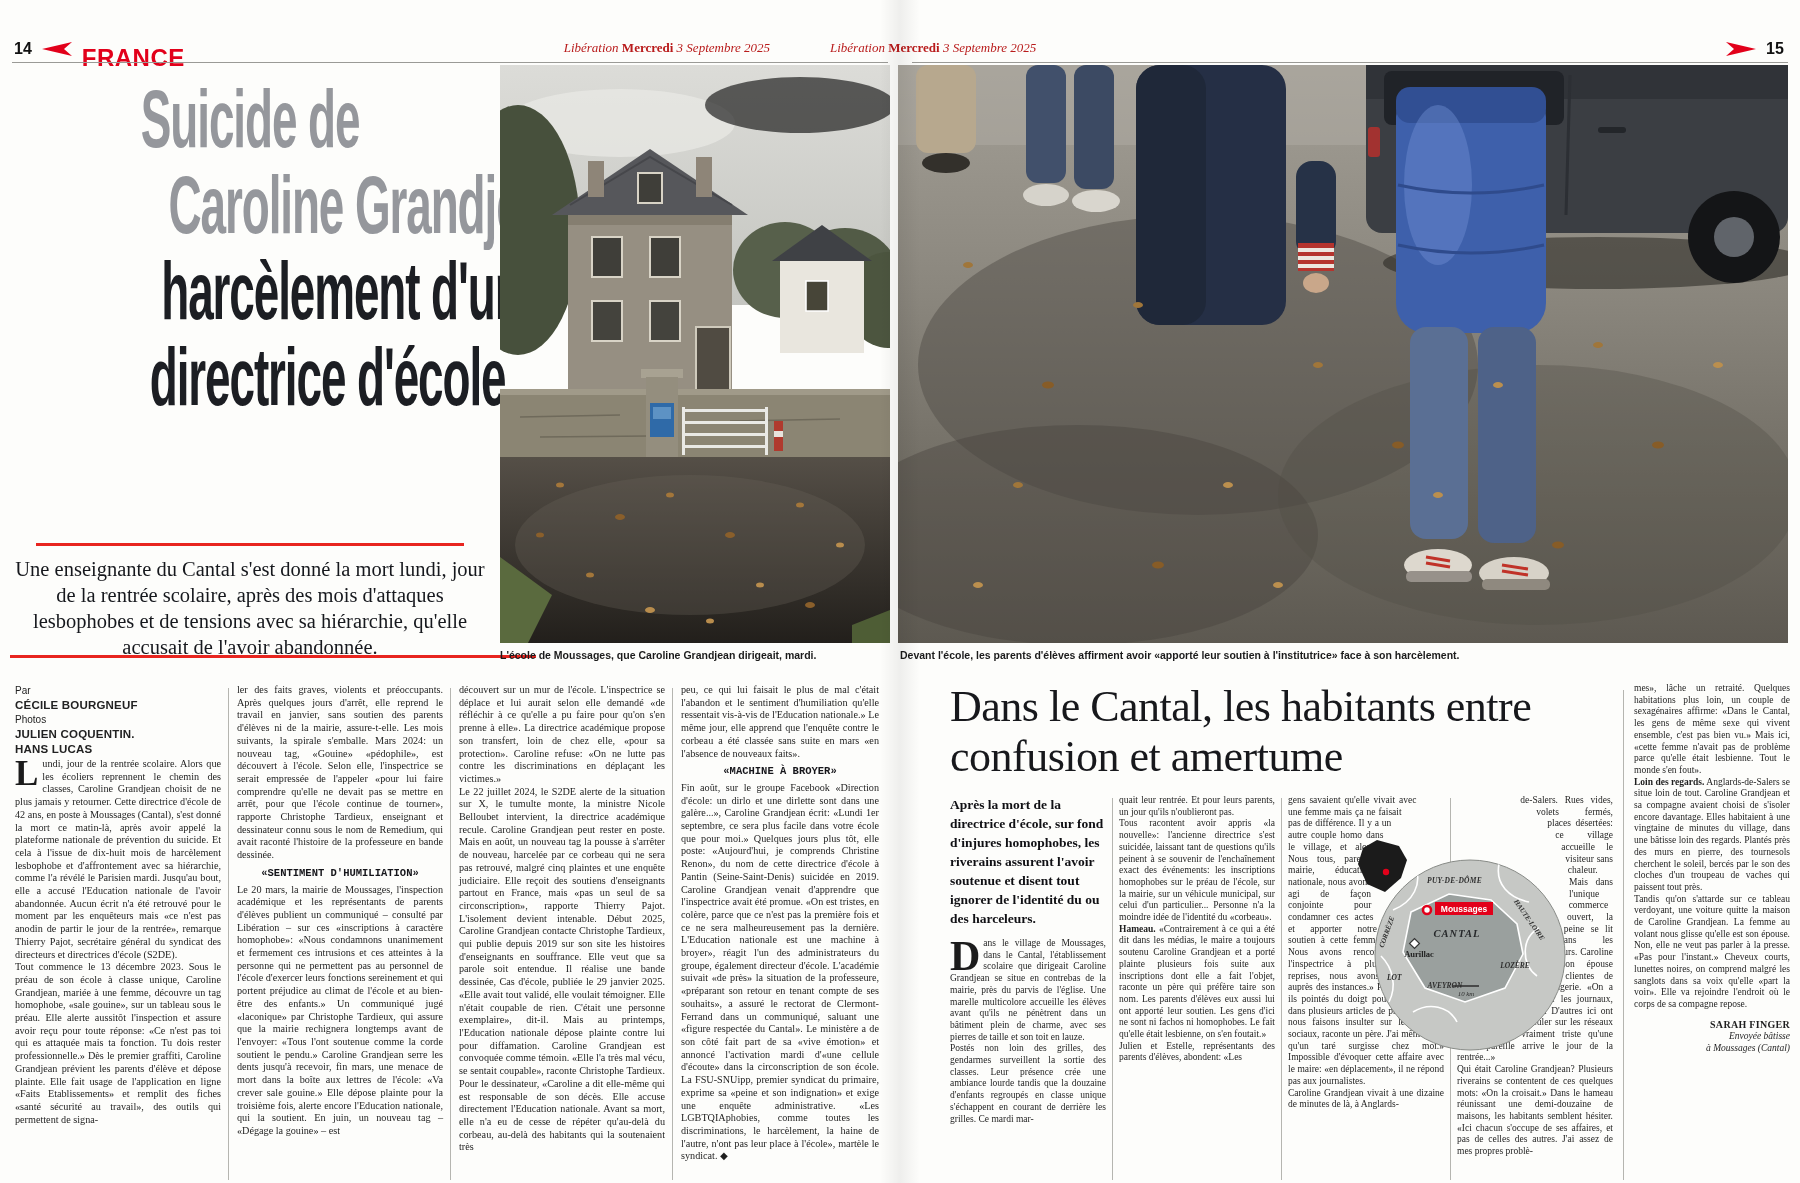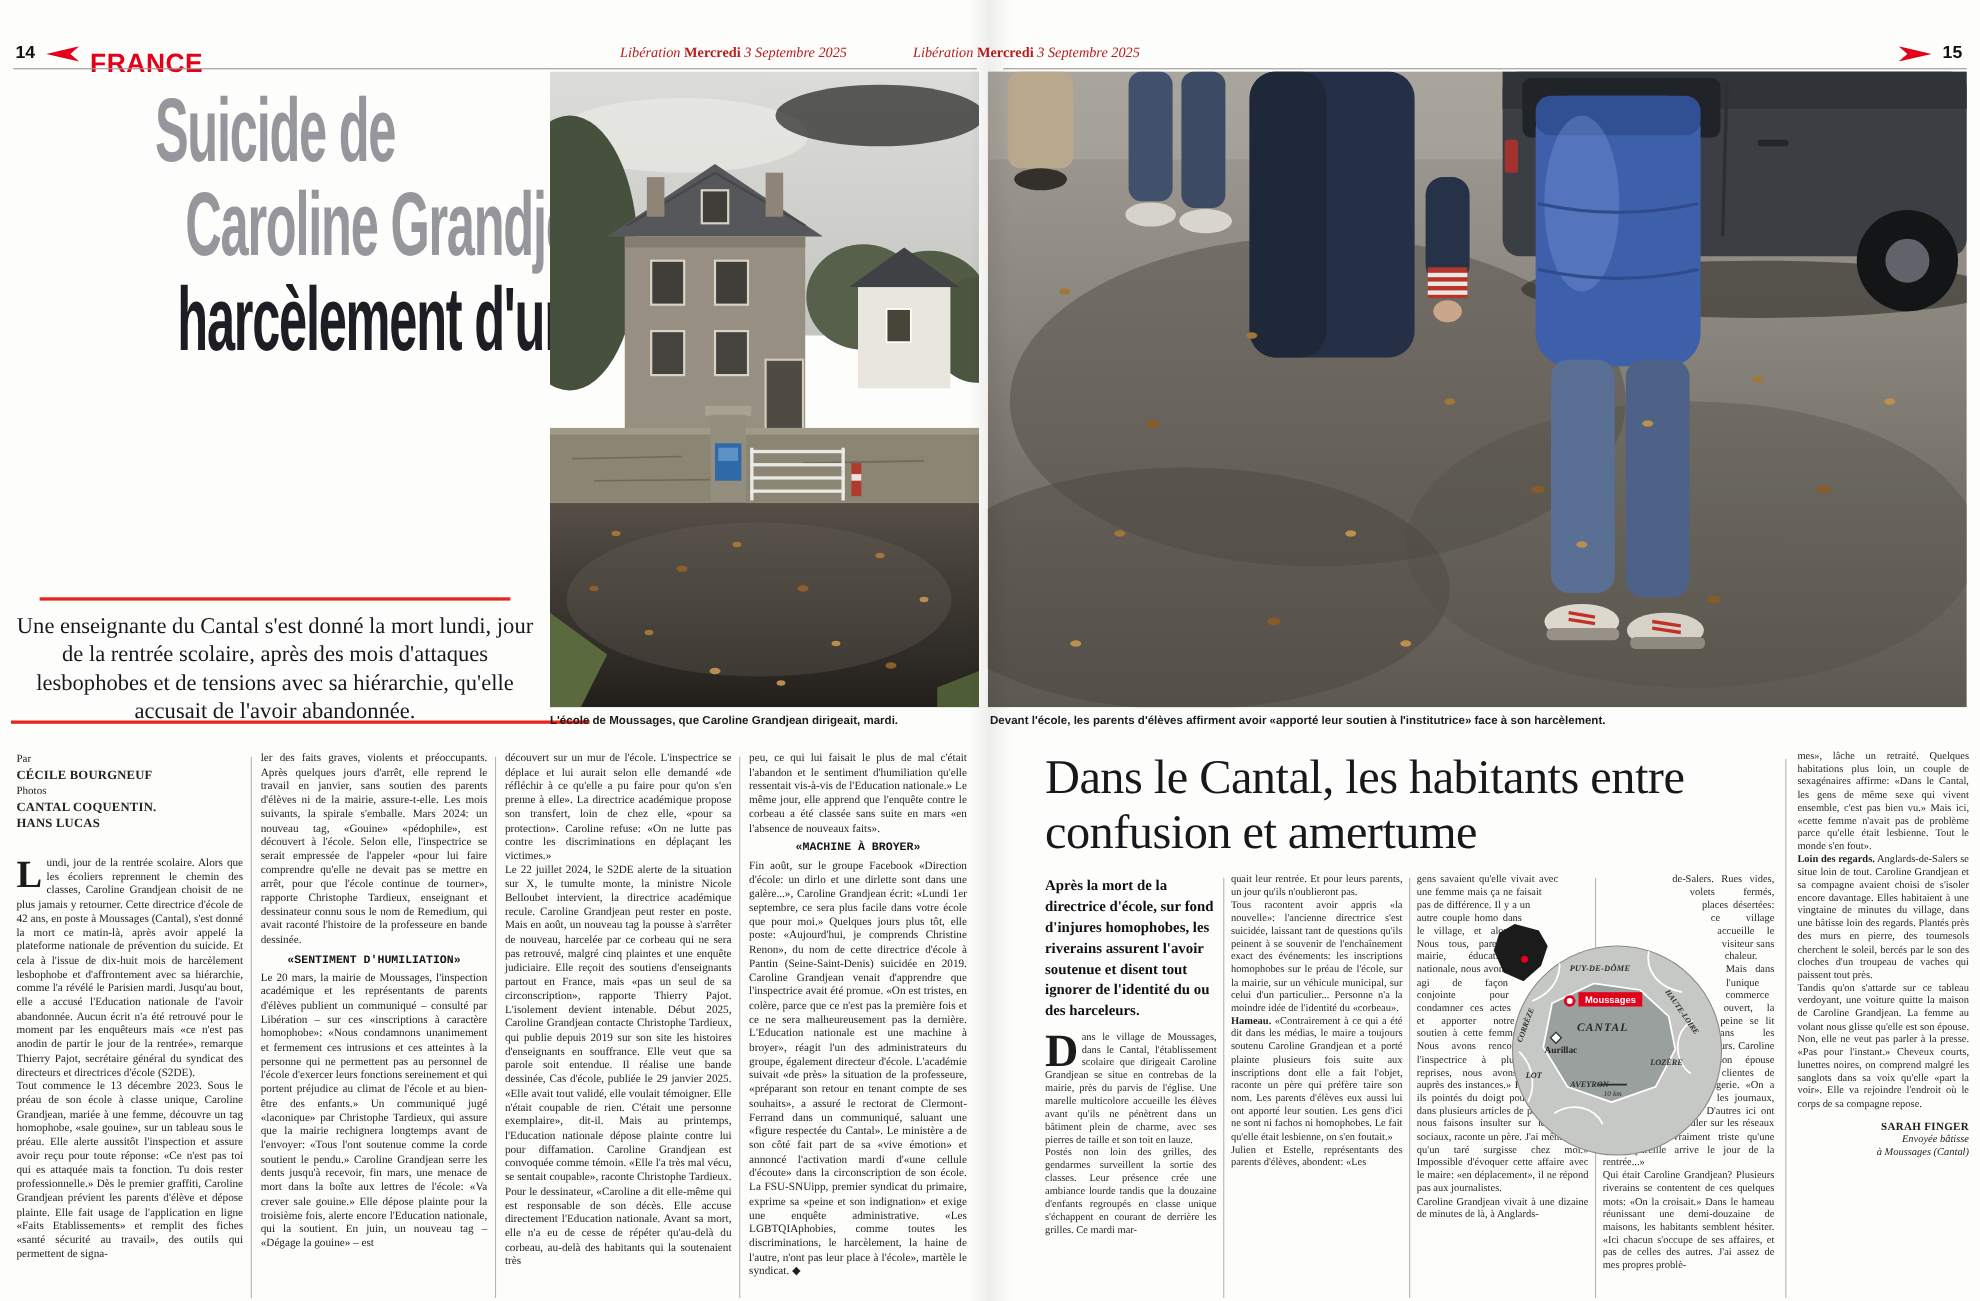--- a/index.html
+++ b/index.html
@@ -30,21 +30,21 @@
   .lp-col{width:206px;top:684px;font-size:10.2px;line-height:12.7px;}
   .rp-col{width:156px;top:795px;font-size:9.5px;line-height:11.7px;}
   .col p{margin:0;}
   .gap{margin-top:9px;}
   .vrule{width:1px;background:#b5b5b0;}
   .subhead{font-family:Liberation Mono, monospace;font-weight:700;font-size:10.5px;
            text-align:center;margin:5px 0 4px 0;color:#15151a;}
   .dropcap{float:left;font-weight:700;color:#1b1b1b;}
   .dc-l{font-size:35px;line-height:28px;padding:2px 4px 0 0;}
   .dc-d{font-size:42px;line-height:33px;padding:2px 3px 0 0;}
-  .byline{font-family:Liberation Serif, serif;font-size:10px;color:#222;line-height:14px;margin-bottom:22px;text-align:left;}
+  .byline{font-family:Liberation Sans, sans-serif;font-size:10px;color:#222;line-height:14px;margin-bottom:1px;text-align:left;}
   .byline .nm{font-weight:700;font-size:11.5px;letter-spacing:.2px;}
   
   .rp-headline{font-size:44px;line-height:50px;letter-spacing:-.5px;color:#17181c;}
   .intro{font-weight:700;font-size:13.5px;line-height:19px;text-align:left;color:#101014;margin-bottom:10px;}
   .lead{font-weight:700;}
   .sig{text-align:right;margin-top:8px;}
   .sig .nm{font-weight:700;font-size:10px;letter-spacing:.3px;}
   .sig .it{font-style:italic;font-size:9.5px;}
   
   .wrapC{float:right;width:92px;height:196px;margin-top:63px;
@@ -83,20 +83,21 @@
       <polygon points="30,7 0,0 8,7 0,14" fill="#e2001a"></polygon>
     </svg>
     <span class="pg-num">15</span>
   </div>
   <div class="abs head-rule" style="left:912px;width:876px;"></div>
 
   <div class="abs" style="left:10px;top:76px;width:480px;">
     <div class="hl-line hl-gray"><span>Suicide de</span></div>
     <div class="hl-line hl-gray"><span>Caroline Grandjean</span></div>
     <div class="hl-line hl-black"><span>harcèlement d'une</span></div>
+    <div class="hl-line hl-black"><span>directrice d'école</span></div>
   </div>
   <div class="abs red-rule" style="left:36px;top:543px;width:428px;"></div>
   <div class="abs standfirst" style="left:10px;top:556px;width:480px;">Une enseignante du Cantal s'est donné la mort lundi, jour de la rentrée scolaire, après des mois d'attaques lesbophobes et de tensions avec sa hiérarchie, qu'elle accusait de l'avoir abandonnée.</div>
   <div class="abs red-rule" style="left:10px;top:655px;width:526px;"></div>
 
   <div class="abs" style="left:500px;top:65px;width:390px;height:578px;">
     <svg width="390" height="578" viewBox="0 0 390 578">
       <defs>
         <linearGradient id="p1sky" x1="0" y1="0" x2="0" y2="1">
           <stop offset="0" stop-color="#dcdcd8"></stop>
@@ -255,21 +256,21 @@
         </g>
     </svg>
   </div>
   <div class="abs caption" style="left:900px;top:649px;width:880px;">Devant l'école, les parents d'élèves affirment avoir «apporté leur soutien à l'institutrice» face à son harcèlement.</div>
 
   <div class="col lp-col" style="left:15px;">
     <div class="byline">
       <span>Par</span><br>
       <span class="nm">CÉCILE BOURGNEUF</span><br>
       <span>Photos</span><br>
-      <span class="nm">CANTAL COQUENTIN.</span><br>
+      <span class="nm">JULIEN COQUENTIN.</span><br>
       <span class="nm">HANS LUCAS</span>
     </div>
     <p><span class="dropcap dc-l">L</span><span>undi, jour de la rentrée scolaire. Alors que les écoliers reprennent le chemin des classes, Caroline Grandjean choisit de ne plus jamais y retourner. Cette directrice d'école de 42 ans, en poste à Moussages (Cantal), s'est donné la mort ce matin-là, après avoir appelé la plateforme nationale de prévention du suicide. Et cela à l'issue de dix-huit mois de harcèlement lesbophobe et d'affrontement avec sa hiérarchie, comme l'a révélé le Parisien mardi. Jusqu'au bout, elle a accusé l'Education nationale de l'avoir abandonnée. Aucun écrit n'a été retrouvé pour le moment par les enquêteurs mais «ce n'est pas anodin de partir le jour de la rentrée», remarque Thierry Pajot, secrétaire général du syndicat des directeurs et directrices d'école (S2DE).</span></p>
     <p>Tout commence le 13 décembre 2023. Sous le préau de son école à classe unique, Caroline Grandjean, mariée à une femme, découvre un tag homophobe, «sale gouine», sur un tableau sous le préau. Elle alerte aussitôt l'inspection et assure avoir reçu pour toute réponse: «Ce n'est pas toi qui es attaquée mais ta fonction. Tu dois rester professionnelle.» Dès le premier graffiti, Caroline Grandjean prévient les parents d'élève et dépose plainte. Elle fait usage de l'application en ligne «Faits Etablissements» et remplit des fiches «santé sécurité au travail», des outils qui permettent de signa-</p>
   </div>
   <div class="abs vrule" style="left:228px;top:688px;height:492px;"></div>
 
   <div class="col lp-col" style="left:237px;">
     <p>ler des faits graves, violents et préoccupants. Après quelques jours d'arrêt, elle reprend le travail en janvier, sans soutien des parents d'élèves ni de la mairie, assure-t-elle. Les mois suivants, la spirale s'emballe. Mars 2024: un nouveau tag, «Gouine» «pédophile», est découvert à l'école. Selon elle, l'inspectrice se serait empressée de l'appeler «pour lui faire comprendre qu'elle ne devait pas se mettre en arrêt, pour que l'école continue de tourner», rapporte Christophe Tardieux, enseignant et dessinateur connu sous le nom de Remedium, qui avait raconté l'histoire de la professeure en bande dessinée.</p>
     <div class="subhead">«SENTIMENT D'HUMILIATION»</div>

